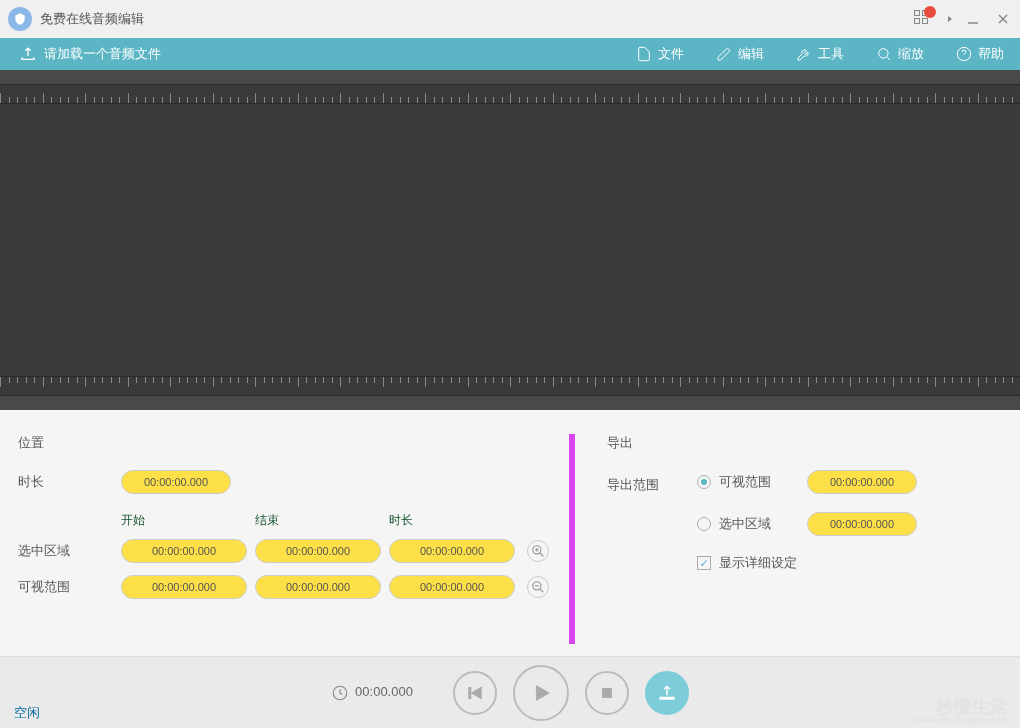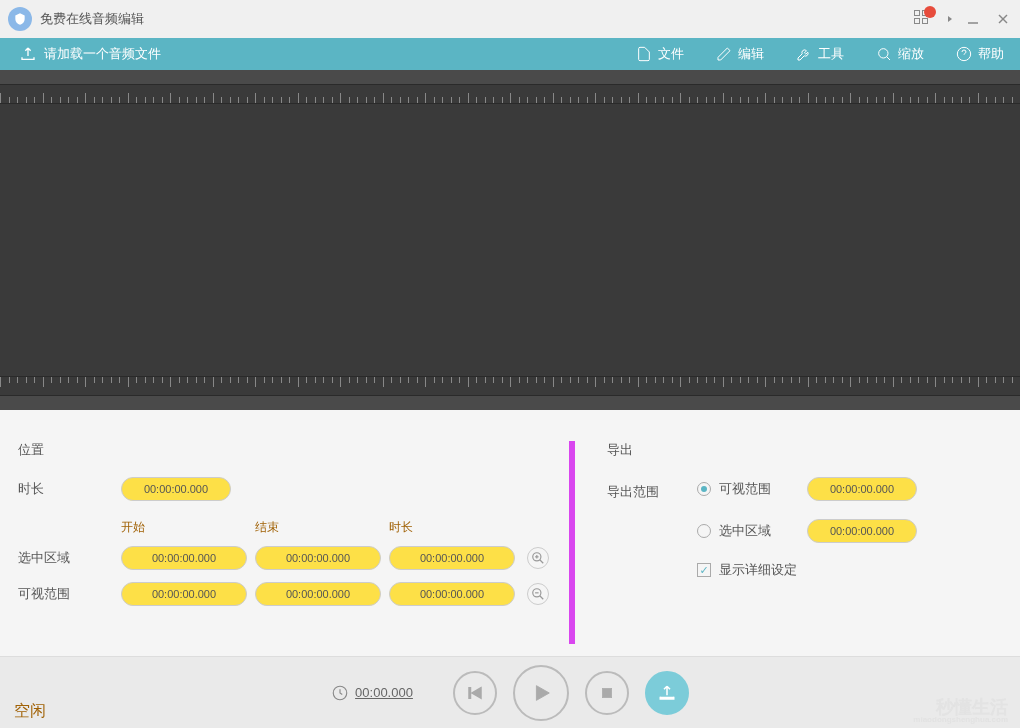--- a/index.html
+++ b/index.html
@@ -31,50 +31,50 @@
     .ruler-ticks { position: absolute; inset: 0; display: flex; }
     .tick { flex: 1; position: relative; }
     .tick::before { content: ''; position: absolute; left: 0; width: 1px; background: #888; }
     .ruler-top .tick::before { bottom: 0; height: 6px; }
     .ruler-bottom .tick::before { top: 0; height: 6px; }
     .tick.major::before { height: 10px; }
     .strip { height: 14px; background: #4a4a4a; }
     .waveform-main { flex: 1; background: #3a3a3a; }
 
     
-    .mid-panel { flex: 1; background: #f5f5f5; display: flex; padding: 31px 18px 12px; gap: 20px; }
+    .mid-panel { flex: 1; background: #f5f5f5; display: flex; padding: 24px 18px 12px; gap: 20px; }
     .panel-left { flex: 1; display: flex; flex-direction: column; gap: 18px; }
     .panel-right { flex: 1; border-left: 6px solid #d946ef; padding-left: 32px; display: flex; flex-direction: column; gap: 18px; }
     .section-header { font-size: 13px; color: #555; }
     .row { display: flex; align-items: center; gap: 8px; }
     .row-label { width: 95px; font-size: 13px; color: #555; }
     .sub-headers { display: flex; gap: 8px; margin-left: 103px; }
-    .sub-header { width: 126px; font-size: 12px; color: #a16207; }
+    .sub-header { width: 126px; font-size: 12px; color: #14532d; }
     .pill { width: 110px; height: 24px; border: 1px solid #ccc; border-radius: 12px; background: #fde047; display: flex; align-items: center; justify-content: center; font-size: 11px; color: #555; }
     .pill-wide { width: 126px; }
     .zoom-btn { width: 22px; height: 22px; border: 1px solid #ccc; border-radius: 50%; display: flex; align-items: center; justify-content: center; cursor: pointer; color: #888; font-size: 12px; margin-left: 4px; }
     .radio-row { display: flex; align-items: flex-end; gap: 10px; }
     .radio-label-col { width: 80px; font-size: 13px; color: #555; }
     .radio-ctrl { display: flex; align-items: center; gap: 8px; flex: 1; }
     .radio { width: 14px; height: 14px; border: 1px solid #aaa; border-radius: 50%; display: flex; align-items: center; justify-content: center; }
     .radio.checked::after { content: ''; width: 6px; height: 6px; background: #5bb5c4; border-radius: 50%; }
     .checkbox { width: 14px; height: 14px; border: 1px solid #aaa; display: flex; align-items: center; justify-content: center; }
     .checkbox.checked::after { content: '✓'; color: #5bb5c4; font-size: 11px; line-height: 1; }
     .radio-text { font-size: 13px; color: #555; width: 80px; }
 
     
     .playback-bar { height: 72px; background: #eaeaea; border-top: 1px solid #ddd; display: flex; align-items: center; justify-content: center; gap: 16px; position: relative; }
-    .time-display { display: flex; align-items: center; gap: 6px; font-size: 13px; color: #666; margin-right: 24px; text-decoration: underline; }
+    .time-display { display: flex; align-items: flex-start; gap: 6px; font-size: 13px; color: #666; margin-right: 24px; }
     .time-display svg { width: 18px; height: 18px; stroke: #888; fill: none; }
     .play-ctrl { width: 44px; height: 44px; border: 2px solid #bbb; border-radius: 50%; display: flex; align-items: center; justify-content: center; cursor: pointer; }
     .play-ctrl.large { width: 56px; height: 56px; }
     .play-ctrl svg { stroke: #aaa; fill: #aaa; }
     .play-ctrl.primary { background: #7cccd9; border-color: #7cccd9; }
     .play-ctrl.primary svg { stroke: white; fill: white; }
-    .status-text { position: absolute; left: 14px; bottom: 6px; font-size: 16px; color: #a16207; }
+    .status-text { position: absolute; left: 14px; bottom: 6px; font-size: 13px; color: #0369a1; }
     .watermark { position: absolute; right: 12px; bottom: 4px; color: rgba(220,220,220,0.5); font-size: 18px; font-weight: bold; text-align: right; line-height: 1; }
     .watermark small { font-size: 8px; display: block; }
   </style>
 </head>
 <body>
 
 <div class="title-bar">
   <div class="app-icon">
     <svg viewBox="0 0 24 24">
         <path d="M12 2L4 6v6c0 5 3.5 9 8 10 4.5-1 8-5 8-10V6l-8-4z"></path>

